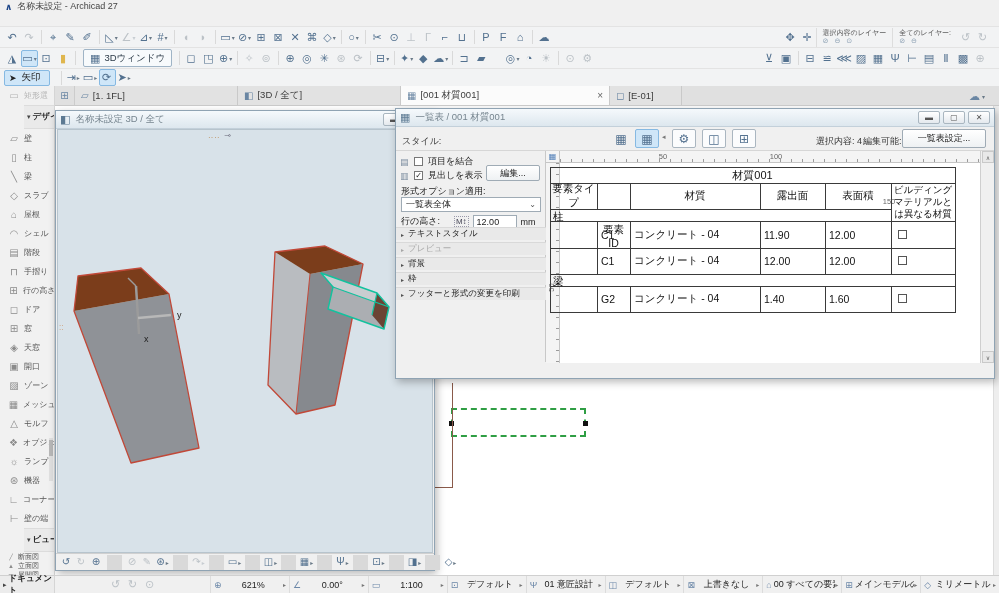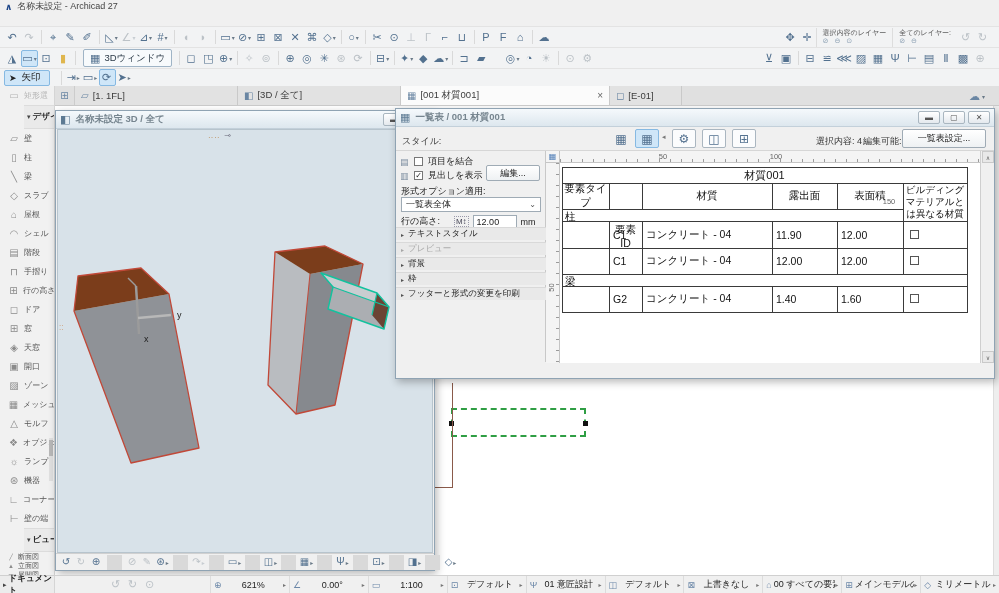--- a/index.html
+++ b/index.html
@@ -76,21 +76,21 @@
   #h1 { left:394px; top:315px; } #h2 { left:528px; top:315px; }
   .brown-v1 { position:absolute; left:397px; top:277px; width:1px; height:104px; background:#8a5a4a; }
   .brown-h1 { position:absolute; left:370px; top:381px; width:28px; height:1px; background:#8a5a4a; }
   .brown-v2 { position:absolute; left:370px; top:381px; width:1px; height:33px; background:#8a5a4a; }
   #canvas-vscroll { position:absolute; right:0; top:0; width:6px; height:469px; background:#eeeeee; border-left:1px solid #dddddd; }
 
   
   .fwin { position:absolute; background:#f0f0f0; border:1px solid #8fa3b3; box-shadow:2px 3px 8px rgba(0,0,0,0.28); }
   .fwin-title { height:18px; background:linear-gradient(#f5f9fc,#dde7ee); border-bottom:1px solid #c3d0da; display:flex; align-items:center; padding:0 4px; }
   .fwin-title .wicon { color:#5d7astroke; color:#5d7a93; font-size:11px; margin-right:5px; }
-  .fwin-title .wtitle { font-size:9.5px; color:#76858f;font-weight:bold; }
+  .fwin-title .wtitle { font-size:9.5px; color:#76858f; }
   .wbtns { margin-left:auto; display:flex; }
   .wbtn { width:22px; height:13px; border:1px solid #a9b6c0; background:linear-gradient(#ffffff,#e4e9ee); margin-left:3px; display:flex; align-items:center; justify-content:center; font-size:8px; color:#555; border-radius:2px; }
 
   
   #win3d { left:55px; top:110px; width:380px; height:461px; }
   #viewport3d { position:absolute; left:1px; top:18px; width:376px; height:424px; background:#d8e2e9; border:1px solid #b7c4cd; overflow:hidden; }
   #grip3d { position:absolute; left:150px; top:1px; color:#c09a70; font-size:8px; letter-spacing:1px; }
   #grip3d .tail { color:#667; }
   #side-dots { position:absolute; left:1px; top:195px; width:4px; color:#cc8a55; font-size:7px; line-height:5px; }
   #bar3d { position:absolute; left:0; bottom:0; width:378px; height:17px; background:#f0f0f0; border-top:1px solid #d0d0d0; display:flex; align-items:center; padding:0 3px; }
@@ -138,21 +138,21 @@
   #hruler { position:absolute; left:14px; top:0; width:420px; height:12px; background:#f4f4f4; border-bottom:1px solid #c5c5c5; }
   #hruler .hticks { position:absolute; left:0; bottom:0; width:100%; height:3px; background:repeating-linear-gradient(90deg,#9a9a9a 0 1px,transparent 1px 11px); }
   #hruler span { position:absolute; top:1px; font-size:7.5px; color:#666; transform:translateX(-50%); }
   #hruler span:nth-of-type(1){ left:103px; }
   #hruler span:nth-of-type(2){ left:216px; }
   #hruler span:nth-of-type(3){ left:329px;margin-top:45px; }
   #vruler { position:absolute; left:0; top:12px; width:14px; height:200px; background:#f4f4f4; border-right:1px solid #c5c5c5; }
   #vruler .vticks { position:absolute; right:0; top:0; width:3px; height:100%; background:repeating-linear-gradient(180deg,#9a9a9a 0 1px,transparent 1px 11px); }
   #vruler span { position:absolute; left:1px; top:120px; font-size:7.5px; color:#666; transform:rotate(-90deg); }
 
-  #tbl { position:absolute; left:16px; top:16px; width:406px; height:146px; font-size:10.5px; color:#111;border-radius:7px; }
+  #tbl { position:absolute; left:4px; top:16px; width:406px; height:146px; font-size:10.5px; color:#111;border-radius:7px; }
   .hl, .vl { position:absolute; background:#3a3a3a; }
   .hl { height:1px; } .vl { width:1px; }
   .tcell { position:absolute; display:flex; align-items:center; }
   .tcell.center { justify-content:center; text-align:center; }
   #tbl-title { left:0; top:1px; width:405px; height:14px; font-size:11px; }
   .hdr { font-size:10.5px; }
   #lasthdr { position:absolute; left:342px; top:17px; width:62px; height:36px; font-size:9.5px; line-height:12px; text-align:center; }
   .grp { position:absolute; left:3px; font-size:10.5px; }
   .tchk { position:absolute; left:348px; width:9px; height:9px; border:1px solid #555; background:#fff; }
 

